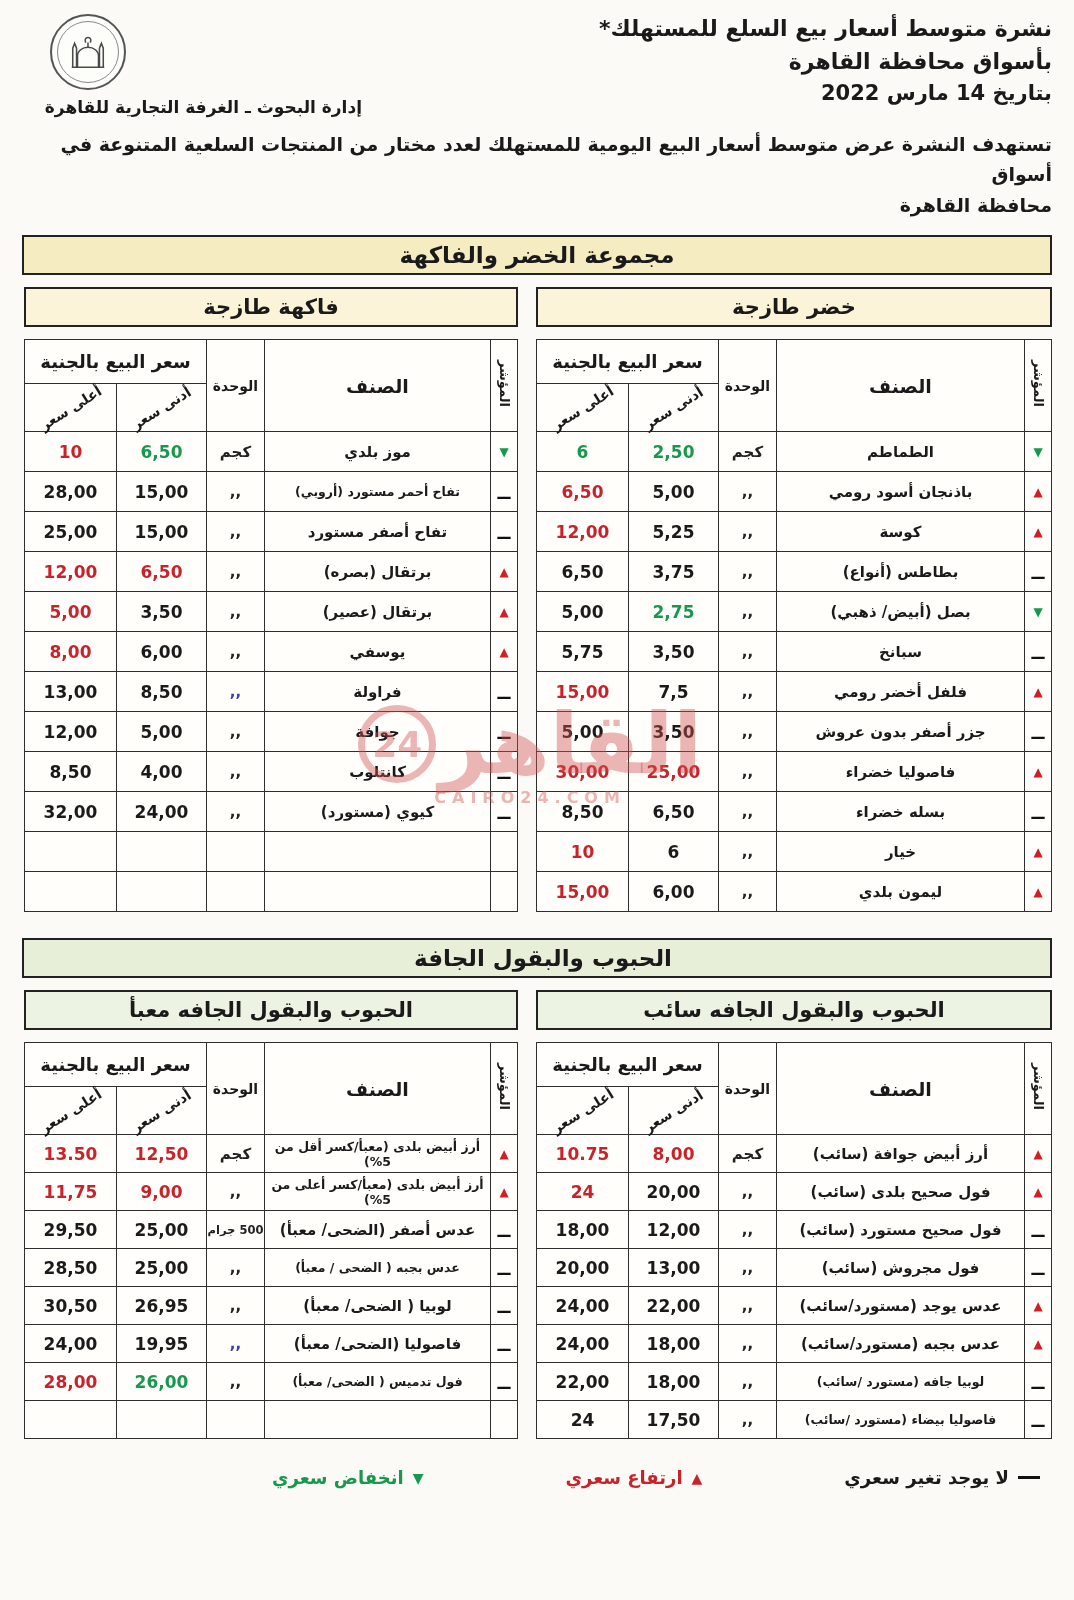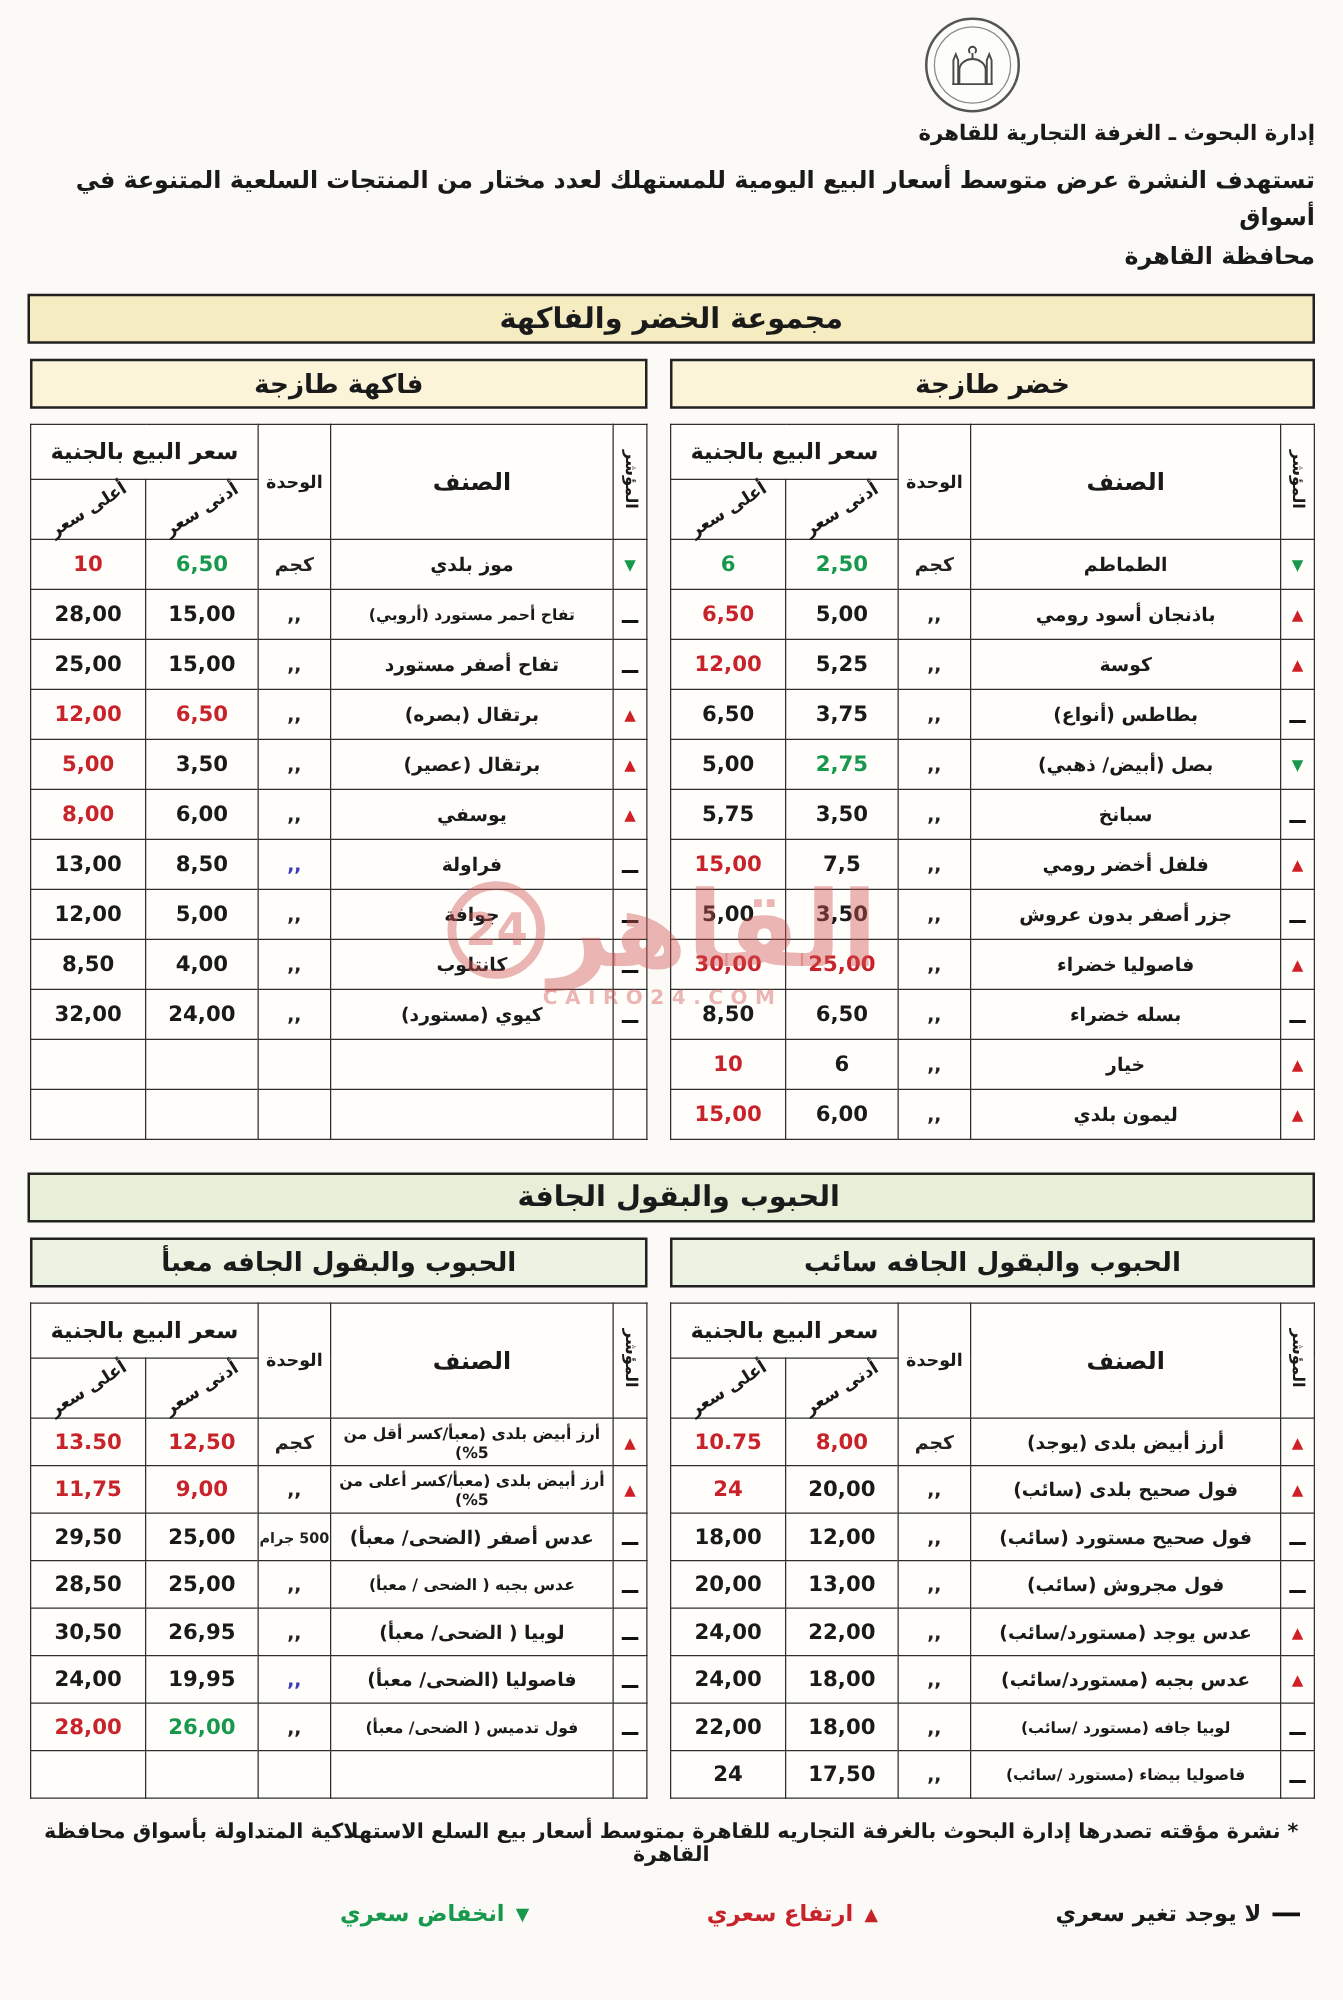--- a/index.html
+++ b/index.html
@@ -99,20 +99,25 @@
     font-size: 36px; font-weight: bold;
   }
   .wm-sub { font-size: 16px; letter-spacing: 6px; font-weight: bold; margin-top: 2px; direction: ltr; }
 </style>
 </head>
 <body>
 
 <div class="page">
 
   <div class="top">
+    <div class="titles">
+      <div>نشرة متوسط أسعار بيع السلع للمستهلك*</div>
+      <div>بأسواق محافظة القاهرة</div>
+      <div class="date">بتاريخ 14 مارس 2022</div>
+    </div>
     <div class="brand">
       <div class="logo">
         <div class="logo-inner">
           <svg width="46" height="42" viewBox="0 0 48 44">
             <g fill="none" stroke="#4a4a4a" stroke-width="1.6">
               <path d="M7 38 H41"></path>
               <path d="M13 38 V26 a11 9 0 0 1 22 0 V38"></path>
               <path d="M24 17 V12"></path>
               <path d="M22 12 a3 3 0 1 1 4 0"></path>
               <path d="M8 38 V18 l2 -5 2 5 V38"></path>
@@ -377,21 +382,21 @@
             <th colspan="2" class="h-price">سعر البيع بالجنية</th>
           </tr>
           <tr>
             <th class="h-sub"><span>أدنى سعر</span></th>
             <th class="h-sub"><span>أعلى سعر</span></th>
           </tr>
         </thead>
         <tbody>
             <tr>
               <td class="c-ind ind-up">▲</td>
-              <td class="c-item">أرز أبيض بلدى (يوجد)</td>
+              <td class="c-item">أرز أبيض جوافة (سائب)</td>
               <td class="c-unit">كجم</td>
               <td class="c-price red">8,00</td>
               <td class="c-price red">10.75</td>
             </tr>
             <tr>
               <td class="c-ind ind-up">▲</td>
               <td class="c-item">فول صحيح بلدى (سائب)</td>
               <td class="c-unit">,,</td>
               <td class="c-price ">20,00</td>
               <td class="c-price red">24</td>
@@ -519,21 +524,20 @@
               <td class="c-item"></td>
               <td class="c-unit"></td>
               <td class="c-price "></td>
               <td class="c-price "></td>
             </tr>
           </tbody>
       </table>
     </div>
   </div>
 
-  <div class="footnote">* نشرة مؤقته تصدرها إدارة البحوث بالغرفة التجاريه للقاهرة بمتوسط أسعار بيع السلع الاستهلاكية المتداولة بأسواق محافظة القاهرة</div>
 
   <div class="legend">
     <div class="legend-item none">
       <span class="dash-glyph"></span>
       <span>لا يوجد تغير سعري</span>
     </div>
     <div class="legend-item up">
       <span class="tri">▲</span>
       <span>ارتفاع سعري</span>
     </div>

